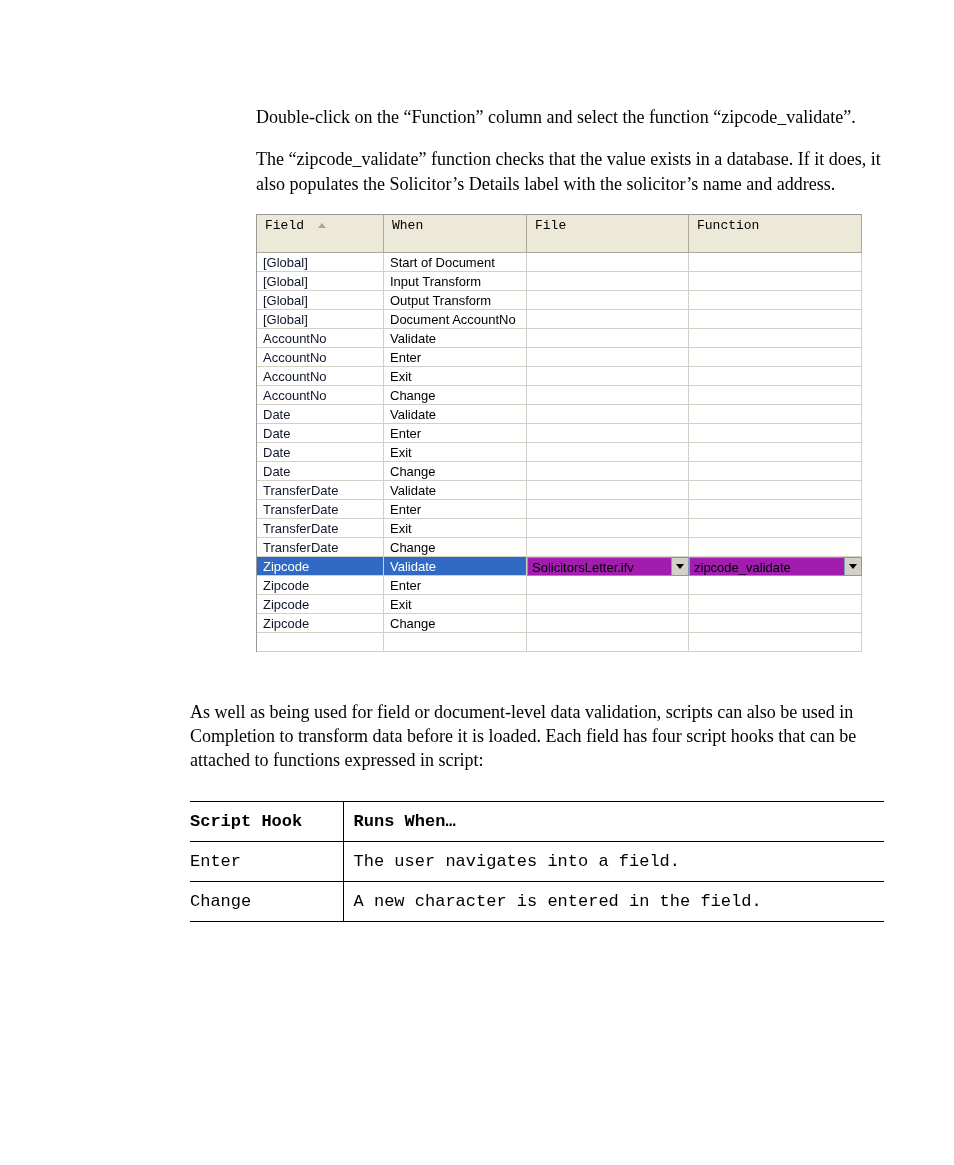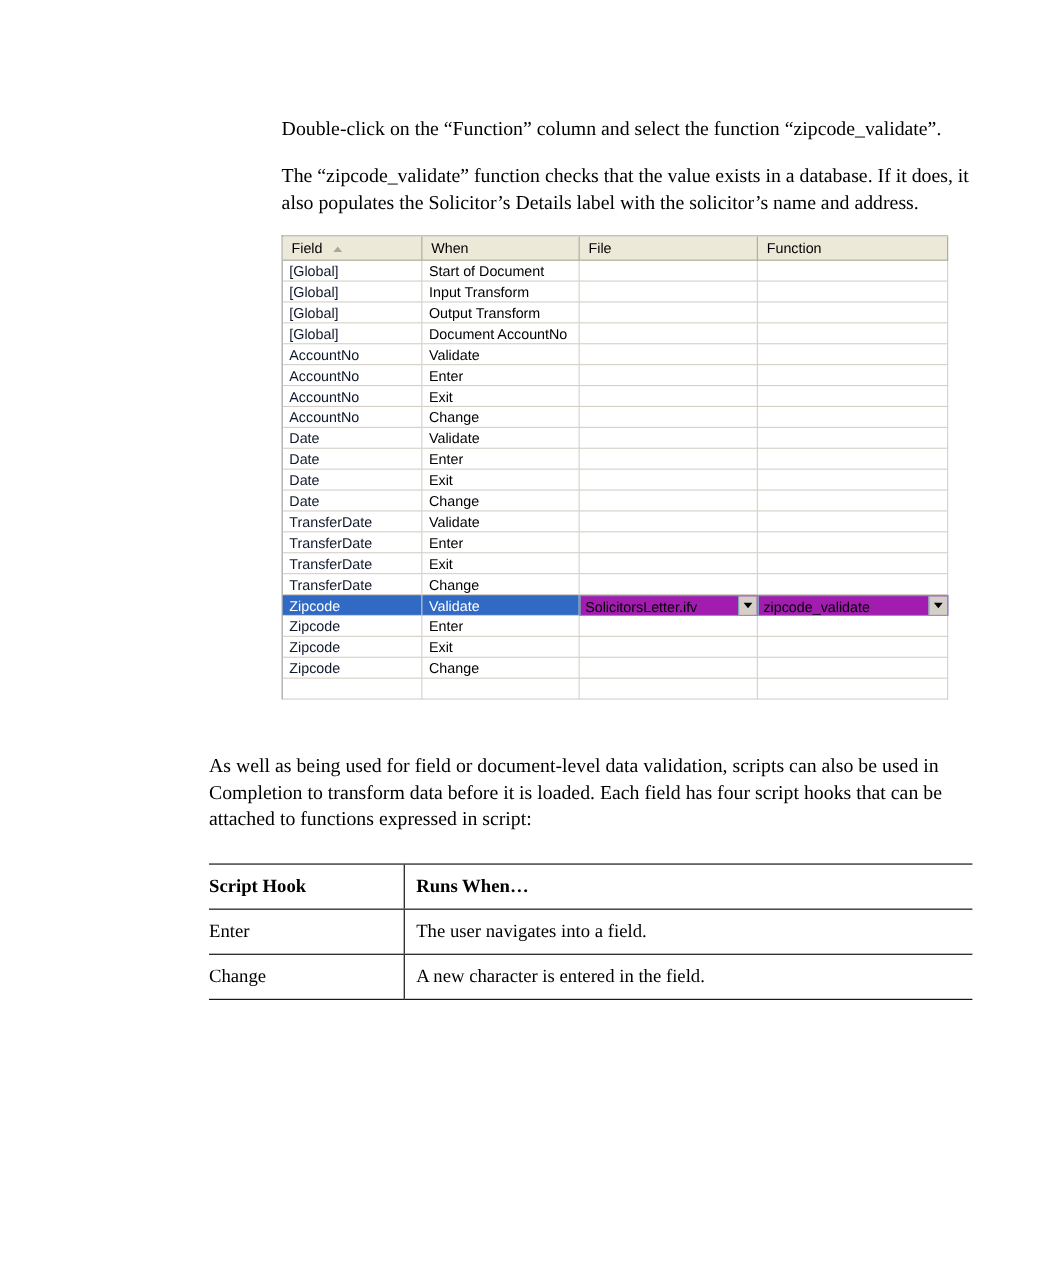--- a/index.html
+++ b/index.html
@@ -25,23 +25,23 @@
     border: 1px solid #999;
     border-right: none;
     border-bottom: none;
     width: 606px;
     background: #fff;
     box-sizing: border-box;
   }
   .grid-header {
     display: flex;
     background: #ece9d8;
-    font-family: Liberation Sans, sans-serif;
+    font-family: Liberation Mono, monospace;
     font-size: 13px;
-    height: 22px;
+    height: 38px;
     line-height: 22px;
   }
   .grid-header .hcell {
     border-right: 1px solid #aca899;
     border-bottom: 1px solid #aca899;
     padding: 0 8px;
     box-sizing: border-box;
     color: #000;
     white-space: nowrap;
     overflow: hidden;
@@ -117,20 +117,21 @@
     font-size: 18px;
     line-height: 1.35;
     margin: 48px 0 28px 0;
     padding-left: 0;
   }
   table.hooks {
     border-collapse: collapse;
     width: 100%;
     font-size: 17px;
     margin-top: 8px;
+    font-family: Liberation Mono, monospace;
   }
   table.hooks th, table.hooks td {
     text-align: left;
     padding: 10px 8px 10px 0;
     border-top: 1px solid #000;
     border-bottom: 1px solid #000;
     vertical-align: top;
   }
   table.hooks th {
     font-weight: bold;

